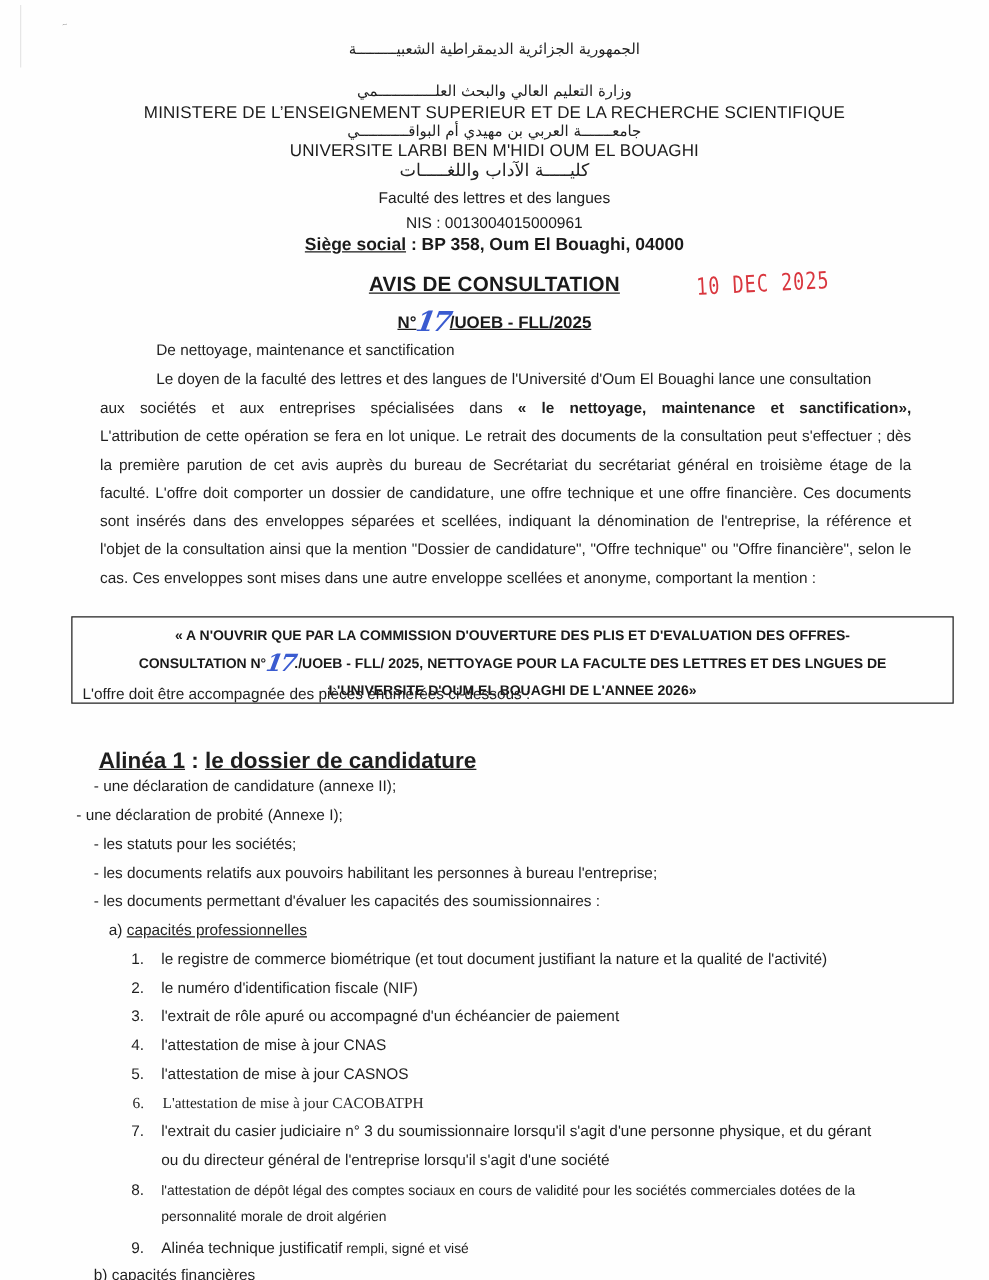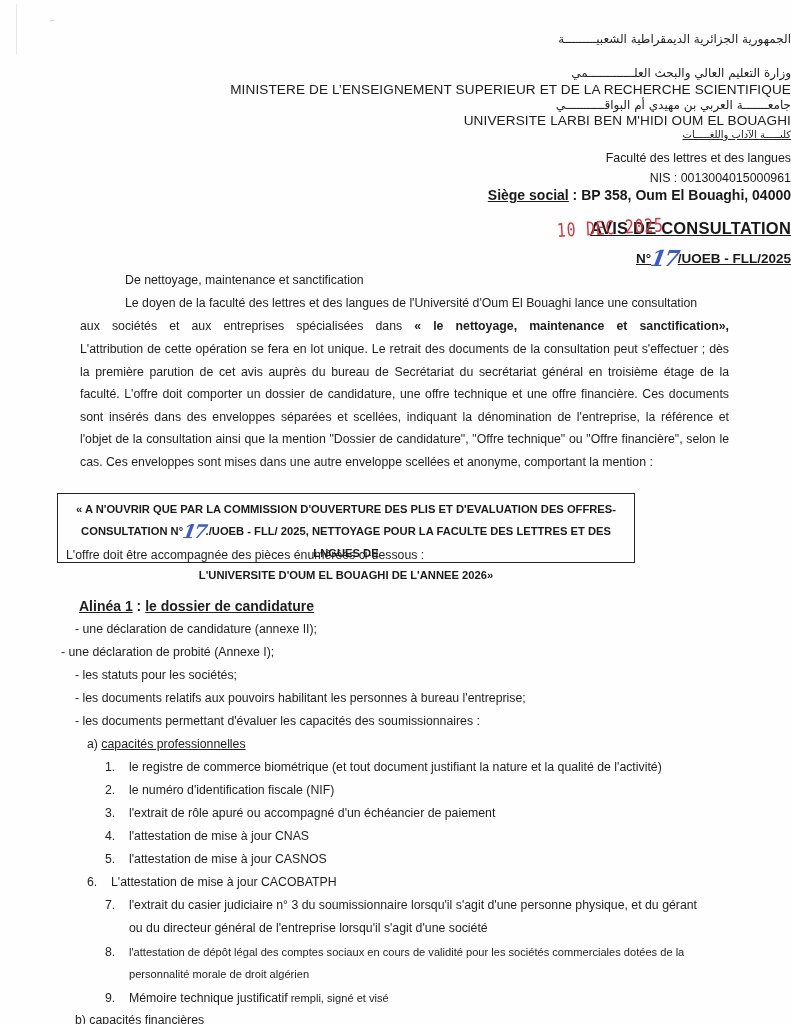--- a/index.html
+++ b/index.html
@@ -2,65 +2,65 @@
 <html><head>
 <meta charset="utf-8">
 <style>
   html, body { margin: 0; padding: 0; background: #ffffff; }
   body { width: 791px; height: 1024px; overflow: hidden; position: relative;
          font-family: "Liberation Sans", sans-serif; color: #1a1a1a; }
   .page { position: absolute; left: 0; top: 0; width: 791px; height: 1024px; background: #fefefe; }
   .scan-edge { position: absolute; left: 16px; top: 4px; width: 1px; height: 50px; background: #e6e6e6; }
   .corner-mark { position: absolute; left: 50px; top: 17px; font-size: 7px; color: #9a9a9a; transform: rotate(-15deg); }
 
-  .hdr { position: absolute; left: 0; width: 791px; text-align: right; white-space: nowrap; }
+  .hdr { position: absolute; left: 0; width: 791px; text-align: center; white-space: nowrap; }
   .ar { font-family: "DejaVu Sans", sans-serif; direction: rtl; font-size: 12px; color: #222; }
   .fr-hdr { font-size: 13.6px; color: #1c1c1c; letter-spacing: 0.1px; }
 
   .fac { font-size: 12.4px; }
   .nis { font-size: 12.4px; }
   .siege { font-size: 14px; font-weight: bold; }
   .siege u { text-decoration: underline; }
 
   .title { font-size: 16.5px; font-weight: bold; text-decoration: underline; letter-spacing: 0.2px; }
   .num { font-size: 13.5px; font-weight: bold; text-decoration: underline; }
   .handnum { font-family: "DejaVu Serif", serif; font-style: italic; font-weight: bold; color: #3a5bd0;
              font-size: 22px; display: inline-block; transform: skewX(-10deg); letter-spacing: -2px; vertical-align: -3px; }
   .stamp { position: absolute; left: 557px; top: 219px; color: #d9363e; font-family: "DejaVu Sans Mono", monospace;
            font-size: 19px; letter-spacing: 1px; transform: rotate(-3deg) scaleX(0.78); transform-origin: left center; white-space: nowrap; }
 
   .para { position: absolute; font-size: 12.3px; line-height: 22.6px; color: #1e1e1e; }
   .justify { text-align: justify; text-align-last: left; }
   .justify-line { text-align: justify; text-align-last: justify; white-space: normal; }
   .b { font-weight: bold; }
 
-  .box { position: absolute; left: 57px; top: 493px; width: 578px; height: 70px; border: 1.3px solid #222;
+  .box { position: absolute; left: 57px; top: 493px; width: 706px; height: 70px; border: 1.3px solid #222;
          box-sizing: border-box; text-align: center; font-size: 11.2px; font-weight: bold; line-height: 22px; padding-top: 4px; }
   .box .handnum { font-size: 19px; vertical-align: -3px; }
 
   .line { position: absolute; font-size: 12.3px; white-space: nowrap; color: #1e1e1e; }
-  .alinea { font-weight: bold; font-size: 14px; }
+  .alinea { font-weight: bold; font-size: 18px; }
   .alinea u { text-decoration: underline; }
   .ul { text-decoration: underline; }
   .ol-num { display: inline-block; width: 24px; text-align: left; }
   .small { font-size: 11.1px; }
 </style>
 </head>
 <body>
 
 <div class="page">
   <div class="scan-edge"></div>
   <div class="corner-mark">~</div>
 
   <div class="hdr ar" style="top:32px;">الجمهورية الجزائرية الديمقراطية الشعبيـــــــــة</div>
   <div class="hdr ar" style="top:66px;">وزارة التعليم العالي والبحث العلـــــــــــــمي</div>
   <div class="hdr fr-hdr" style="top:82px;">MINISTERE DE L’ENSEIGNEMENT SUPERIEUR ET DE LA RECHERCHE SCIENTIFIQUE</div>
   <div class="hdr ar" style="top:98px;">جامعـــــــة العربي بن مهيدي أم البواقـــــــــــي</div>
   <div class="hdr fr-hdr" style="top:113px;">UNIVERSITE LARBI BEN M'HIDI OUM EL BOUAGHI</div>
-  <div class="hdr ar" style="top:129px; font-size:10px; text-decoration:underline;">كليـــــة الآداب واللغـــــات</div>
+  <div class="hdr ar" style="top:129px; font-size:14px; ">كليـــــة الآداب واللغـــــات</div>
 
   <div class="hdr fac" style="top:151px;">Faculté des lettres et des langues</div>
   <div class="hdr nis" style="top:171px;">NIS : 0013004015000961</div>
   <div class="hdr siege" style="top:187px;"><u>Siège social</u><span> : BP 358, Oum El Bouaghi, 04000</span></div>
 
   <div class="hdr title" style="top:219px;">AVIS DE CONSULTATION</div>
   <div class="hdr num" style="top:245px;"><span>N°</span><span class="handnum">17</span><span>/UOEB - FLL/2025</span></div>
   <div class="stamp">10 DEC 2025</div>
 
   <div class="line" style="left:125px; top:273px;">De  nettoyage, maintenance et sanctification</div>
@@ -83,21 +83,21 @@
   <div class="line" style="left:75px; top:691px;">- les documents relatifs aux pouvoirs habilitant les personnes à bureau l'entreprise;</div>
   <div class="line" style="left:75px; top:714px;">- les documents permettant d'évaluer les capacités des soumissionnaires :</div>
 
   <div class="line" style="left:87px; top:737px;"><span>a) </span><span class="ul">capacités professionnelles</span></div>
 
   <div class="line" style="left:105px; top:760px;"><span class="ol-num">1.</span><span>le registre de commerce  biométrique (et tout document justifiant la nature et la qualité de l'activité)</span></div>
   <div class="line" style="left:105px; top:783px;"><span class="ol-num">2.</span><span>le numéro d'identification fiscale (NIF)</span></div>
   <div class="line" style="left:105px; top:806px;"><span class="ol-num">3.</span><span>l'extrait de rôle apuré ou accompagné d'un échéancier de paiement</span></div>
   <div class="line" style="left:105px; top:829px;"><span class="ol-num">4.</span><span>l'attestation de mise à jour CNAS</span></div>
   <div class="line" style="left:105px; top:852px;"><span class="ol-num">5.</span><span>l'attestation de mise à jour CASNOS</span></div>
-  <div class="line" style="left:87px; top:875px;"><span class="ol-num">6.</span><span>L'attestation de mise à jour CACOBATPH</span></div>
+  <div class="line" style="left:106px; top:875px;font-family:Liberation Serif, serif;"><span class="ol-num">6.</span><span>L'attestation de mise à jour CACOBATPH</span></div>
   <div class="line" style="left:105px; top:898px;"><span class="ol-num">7.</span><span>l'extrait du casier judiciaire n° 3 du soumissionnaire lorsqu'il s'agit d'une personne physique, et du gérant</span></div>
   <div class="line" style="left:129px; top:921px;">ou du directeur général de l'entreprise lorsqu'il s'agit d'une société</div>
   <div class="line small" style="left:105px; top:945px;"><span class="ol-num" style="font-size:12.3px;">8.</span><span>l'attestation de dépôt légal des comptes sociaux en cours de validité pour les sociétés commerciales dotées de la</span></div>
   <div class="line small" style="left:129px; top:968px;">personnalité morale de droit algérien</div>
-  <div class="line" style="left:105px; top:991px;"><span class="ol-num">9.</span><span>Mémoire technique justificatif</span><span class="small"> rempli, signé et visé</span></div>
+  <div class="line" style="left:105px; top:991px;"><span class="ol-num">9.</span><span>Alinéa technique justificatif</span><span class="small"> rempli, signé et visé</span></div>
 
   <div class="line" style="left:75px; top:1013px;"><span>b) </span><span class="ul">capacités financières</span></div>
 </div>
 
 </body></html>

